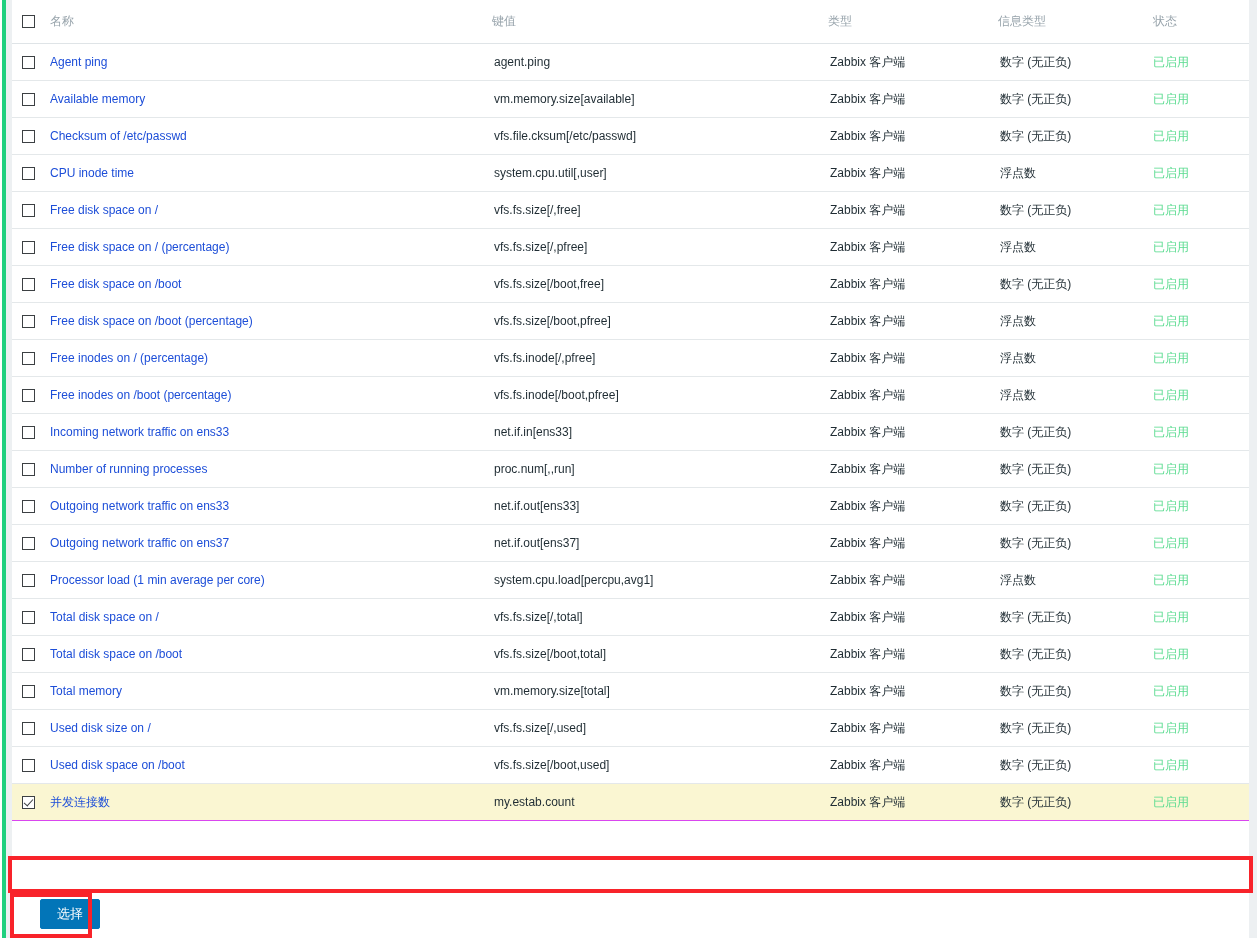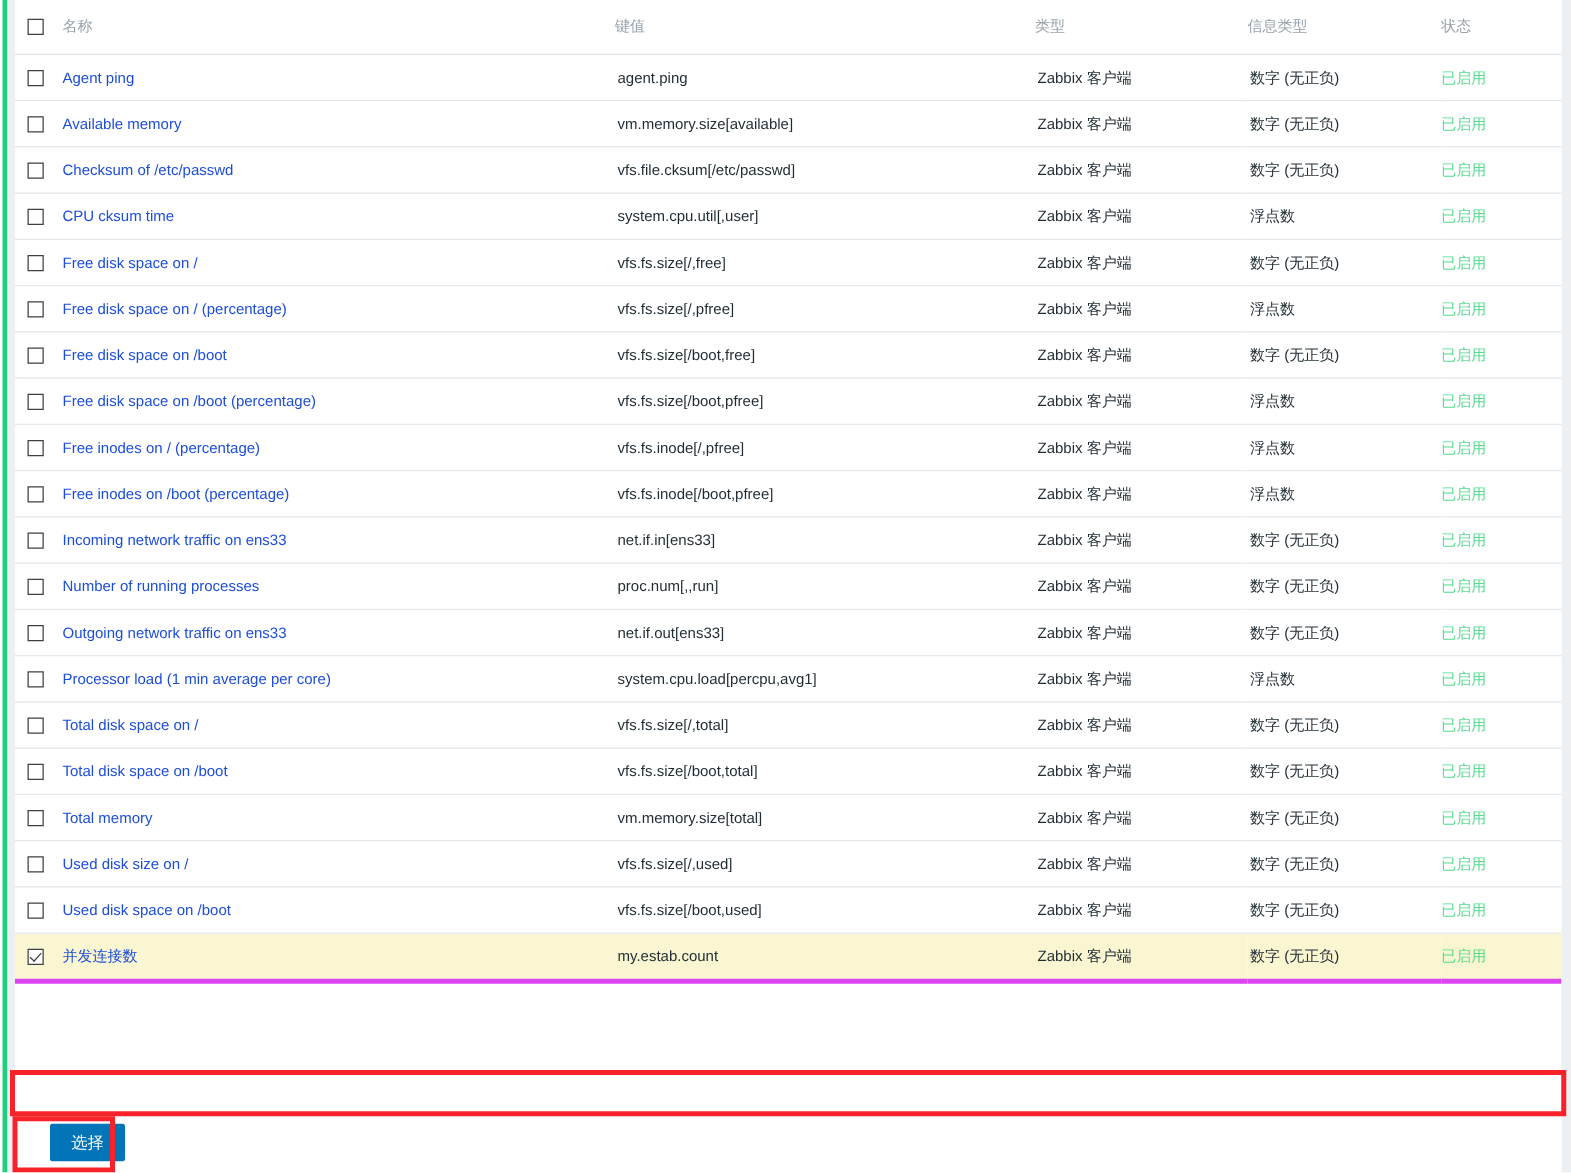--- a/index.html
+++ b/index.html
@@ -133,21 +133,21 @@
   .vtype-cell { padding-left: 2px; }
   .status-enabled {
     color: #59db8f;
     font-size: 12px;
     text-align: center;
   }
 
   
   tr.row-highlight td {
     background: #faf6d2;
-    border-bottom: 4px solid #d946ef;
+    border-bottom: 1px solid #d946ef;
   }
 
   
   .annot-box {
     position: absolute;
     border: 4px solid #f8232a;
     box-sizing: border-box;
     pointer-events: none;
   }
   #annot-row {
@@ -264,21 +264,21 @@
           <td><span class="type-cell">Zabbix 客户端</span></td>
           <td><span class="vtype-cell">数字 (无正负)</span></td>
           <td><span class="status-enabled">已启用</span></td>
         </tr>
         <tr>
           <td>
             <div class="cell-name">
               <span class="cb-wrap">
                 <span class="checkbox"></span>
               </span>
-              <a class="item-link">CPU cksum time</a>
+              <a class="item-link">CPU inode time</a>
             </div>
           </td>
           <td><span class="key-cell">system.cpu.util[,user]</span></td>
           <td><span class="type-cell">Zabbix 客户端</span></td>
           <td><span class="vtype-cell">浮点数</span></td>
           <td><span class="status-enabled">已启用</span></td>
         </tr>
         <tr>
           <td>
             <div class="cell-name">
@@ -394,20 +394,34 @@
         <tr>
           <td>
             <div class="cell-name">
               <span class="cb-wrap">
                 <span class="checkbox"></span>
               </span>
               <a class="item-link">Outgoing network traffic on ens33</a>
             </div>
           </td>
           <td><span class="key-cell">net.if.out[ens33]</span></td>
+          <td><span class="type-cell">Zabbix 客户端</span></td>
+          <td><span class="vtype-cell">数字 (无正负)</span></td>
+          <td><span class="status-enabled">已启用</span></td>
+        </tr>
+        <tr>
+          <td>
+            <div class="cell-name">
+              <span class="cb-wrap">
+                <span class="checkbox"></span>
+              </span>
+              <a class="item-link">Outgoing network traffic on ens37</a>
+            </div>
+          </td>
+          <td><span class="key-cell">net.if.out[ens37]</span></td>
           <td><span class="type-cell">Zabbix 客户端</span></td>
           <td><span class="vtype-cell">数字 (无正负)</span></td>
           <td><span class="status-enabled">已启用</span></td>
         </tr>
         <tr>
           <td>
             <div class="cell-name">
               <span class="cb-wrap">
                 <span class="checkbox"></span>
               </span>

